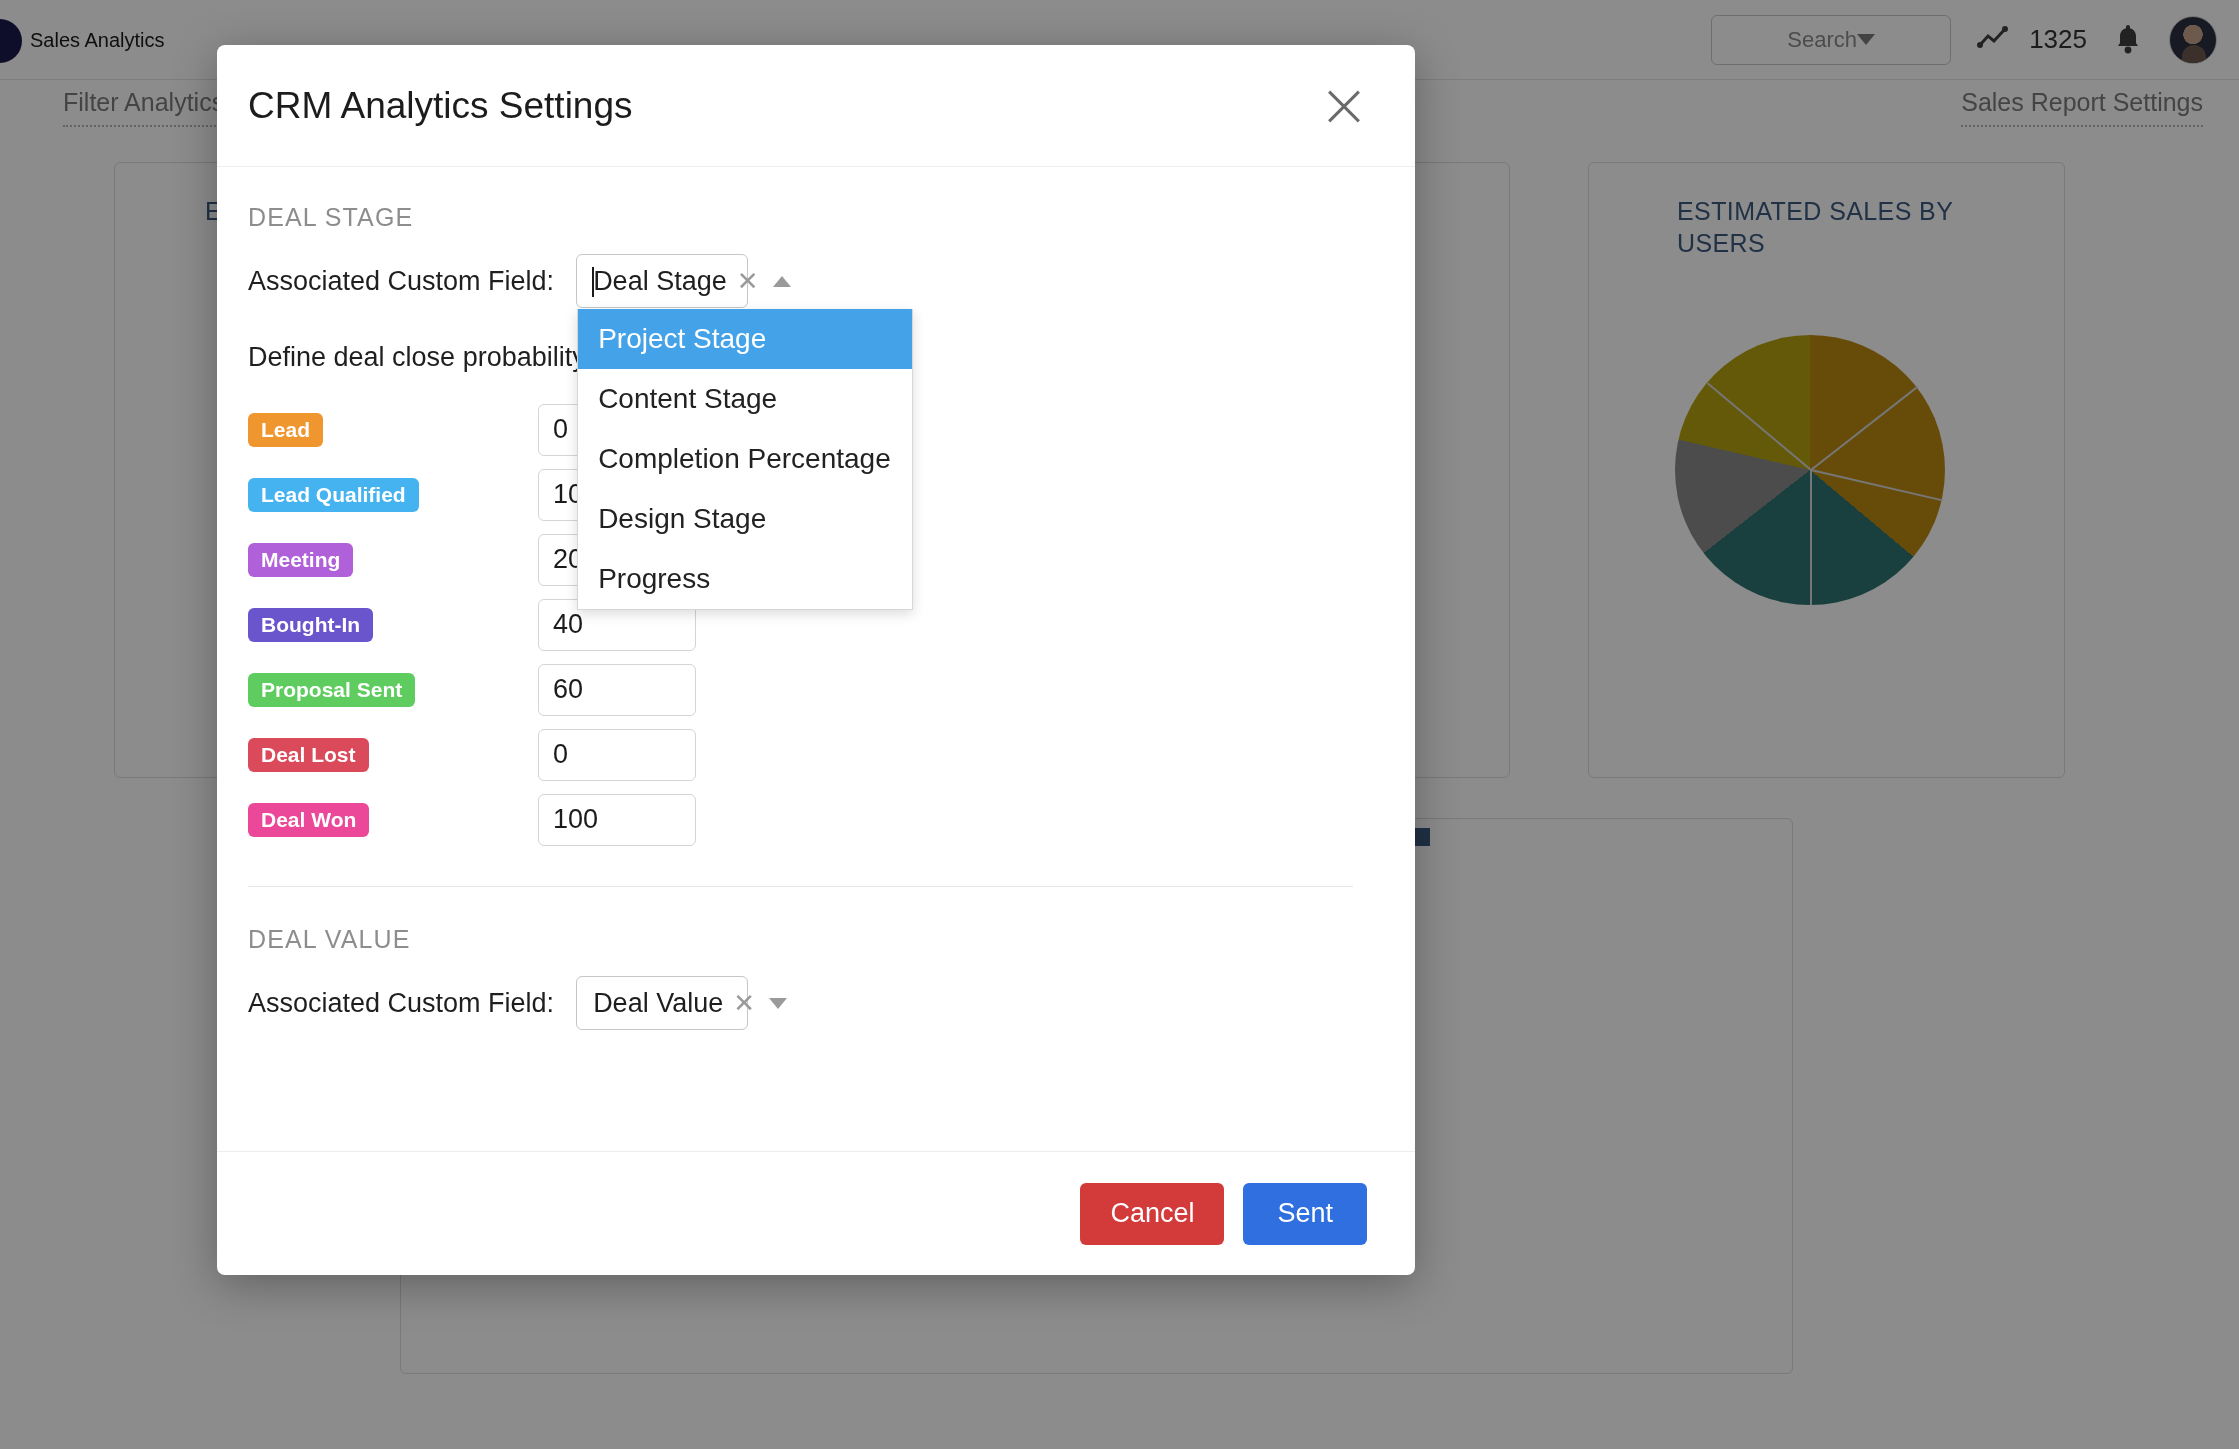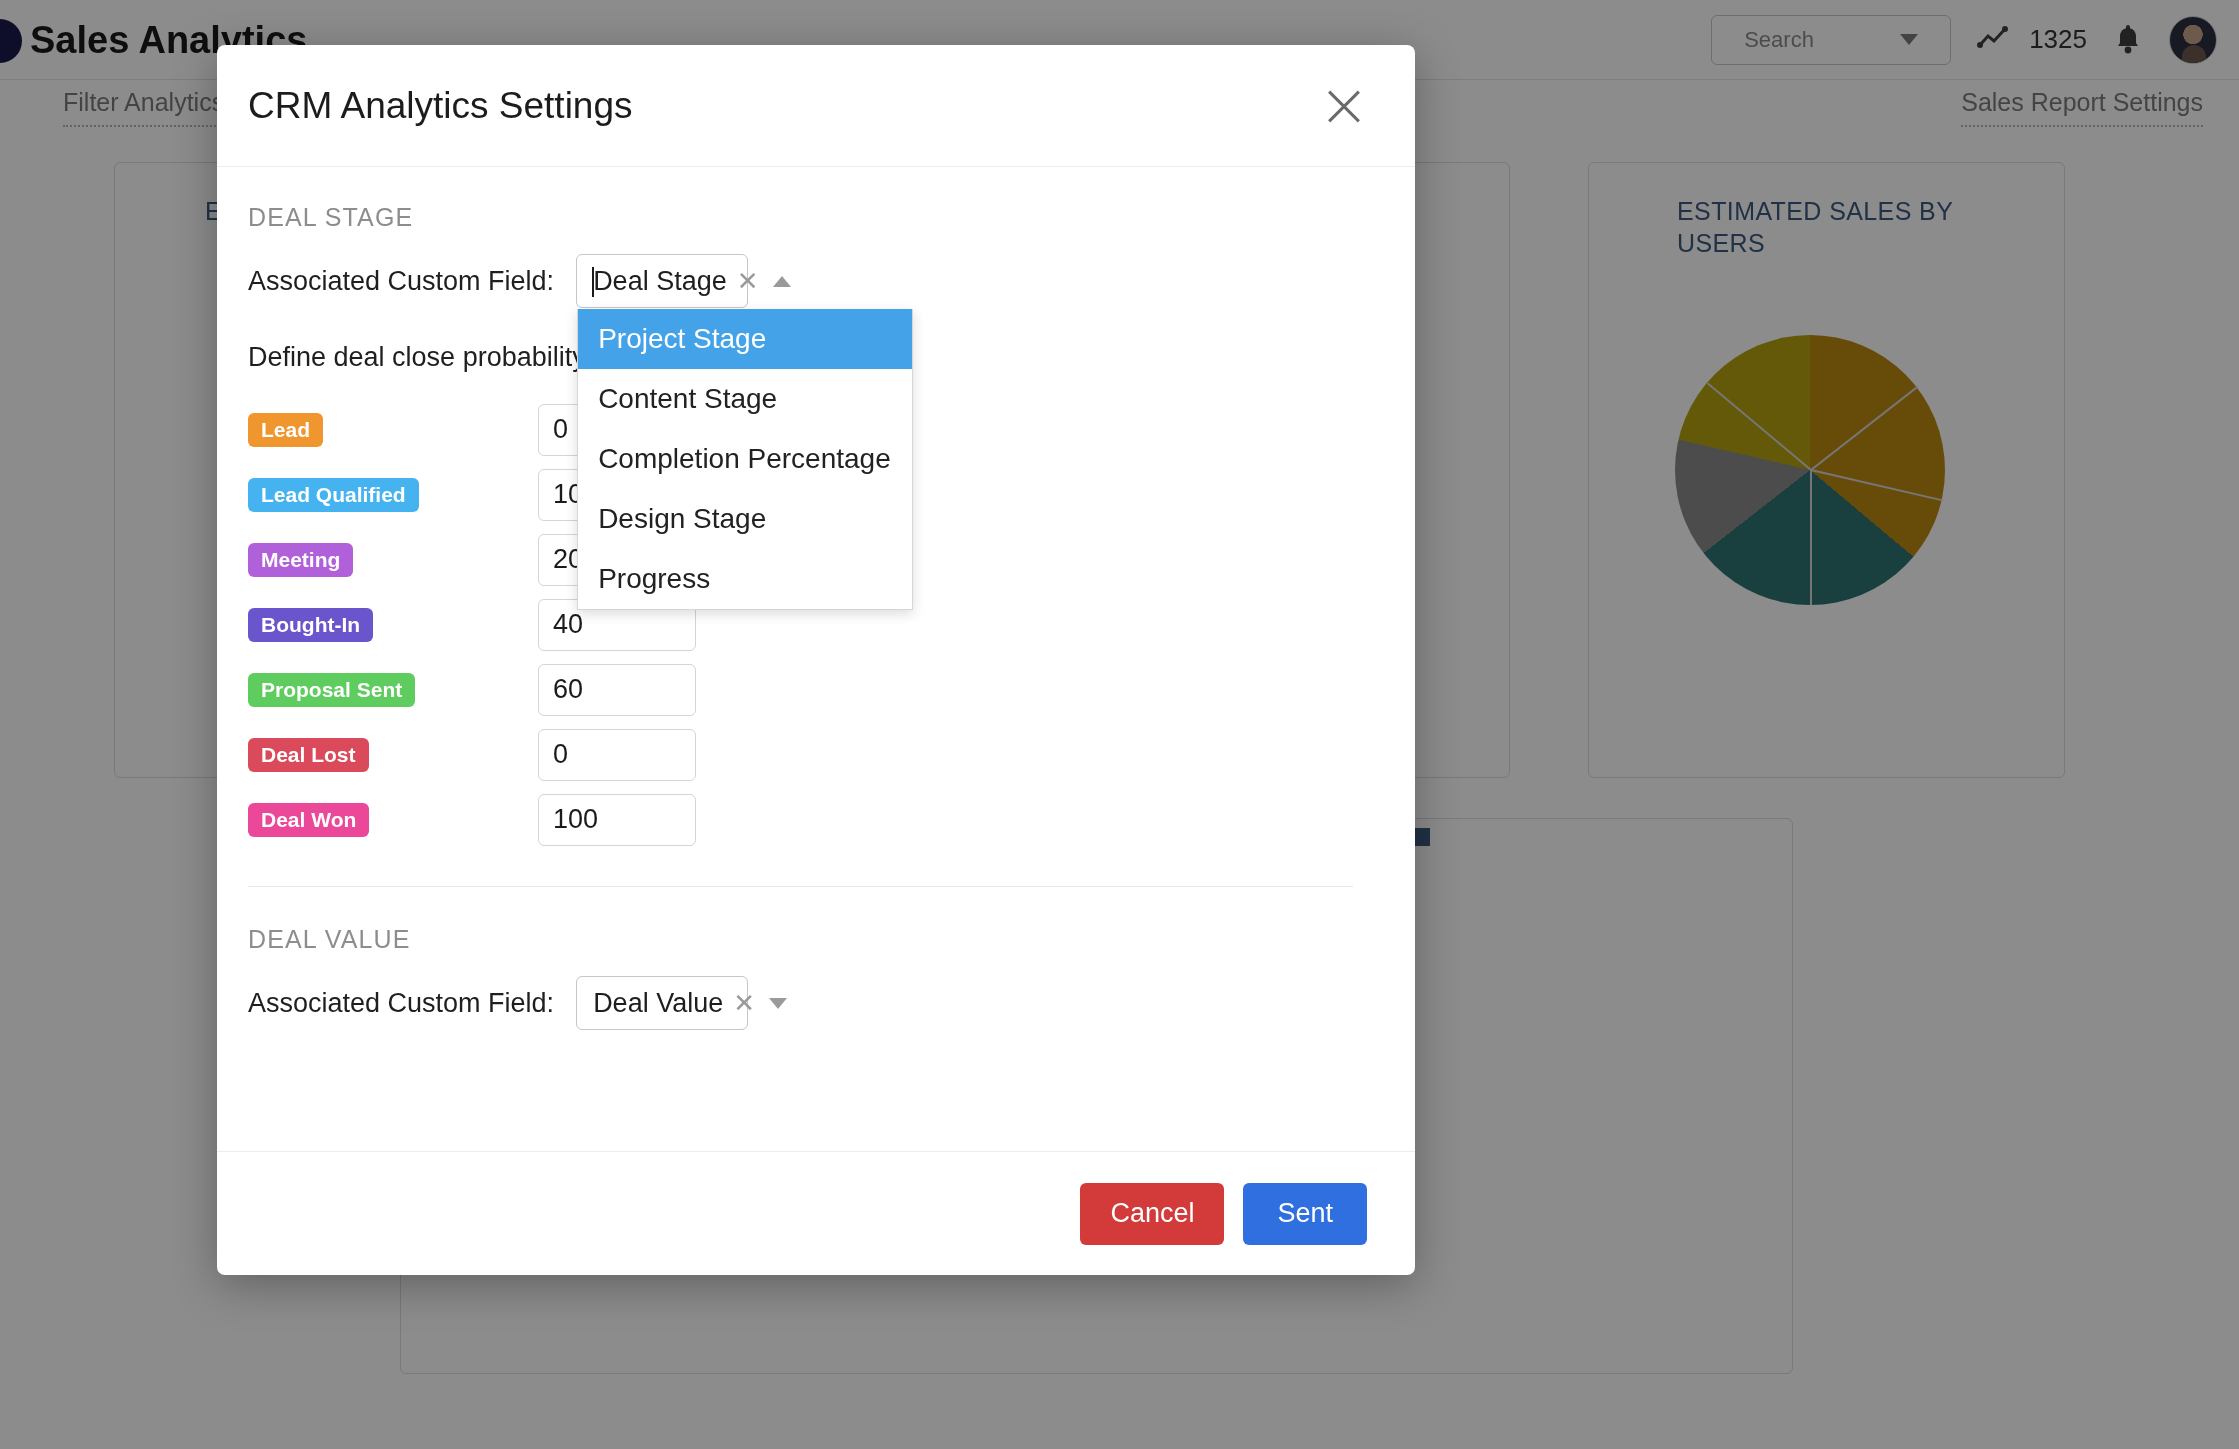--- a/index.html
+++ b/index.html
@@ -29,31 +29,31 @@
     border-bottom: 1px solid #e3e3e3;
     display: flex; align-items: center;
   }
   #brand-logo {
     position: absolute; left: -22px; top: 19px;
     width: 44px; height: 44px; border-radius: 50%;
     background: #1b1b4d;
   }
   #app-title {
     position: absolute; left: 30px; top: 50%; transform: translateY(-50%);
-    font-size: 38px; color: #1b1b1b; font-weight: 700;
+    font-size: 20px; color: #1b1b1b; font-weight: 400;
     white-space: nowrap;
   }
   #topbar-right {
     position: absolute; right: 22px; top: 50%; transform: translateY(-50%);
     display: flex; align-items: center; gap: 26px;
   }
   #search-box {
     width: 240px; height: 50px;
     border: 1px solid #c9c9c9; border-radius: 6px;
-    display: flex; align-items: center; justify-content: space-between;
+    display: flex; align-items: center; justify-content: center;
     padding: 0 32px; background: #fff;
   }
   #search-box .ph { color: #8b8b8b; font-size: 22px; }
   .caret-down {
     width: 0; height: 0; border-left: 9px solid transparent;
     border-right: 9px solid transparent; border-top: 11px solid #7b7b7b;
   }
   #trend-stat { display: flex; align-items: flex-start; gap: 20px; }
   #trend-stat .num { font-size: 26px; color: #333; }
   #bell-icon { font-size: 30px; color: #3f3f3f; line-height: 1; }

